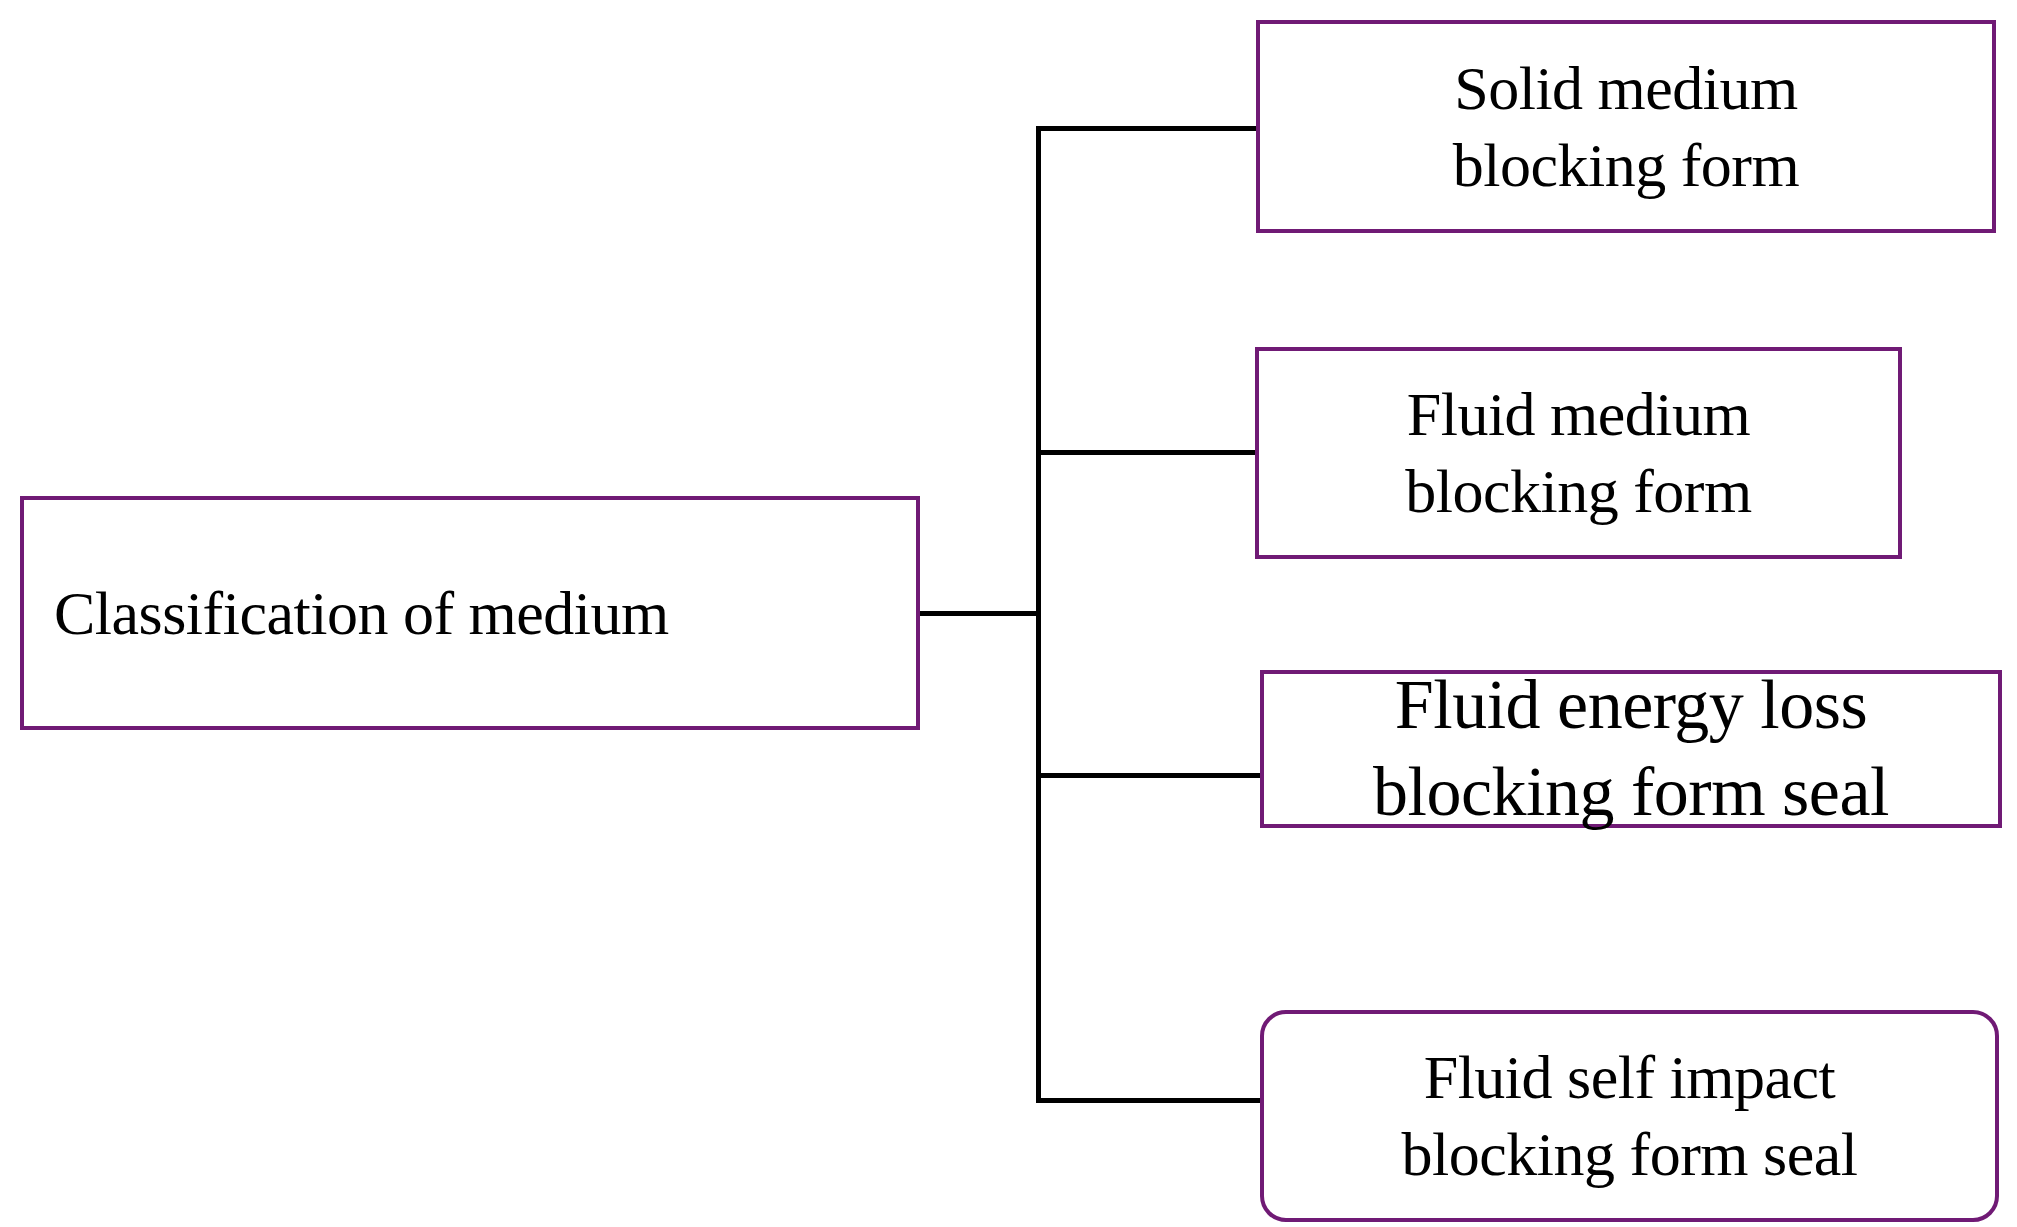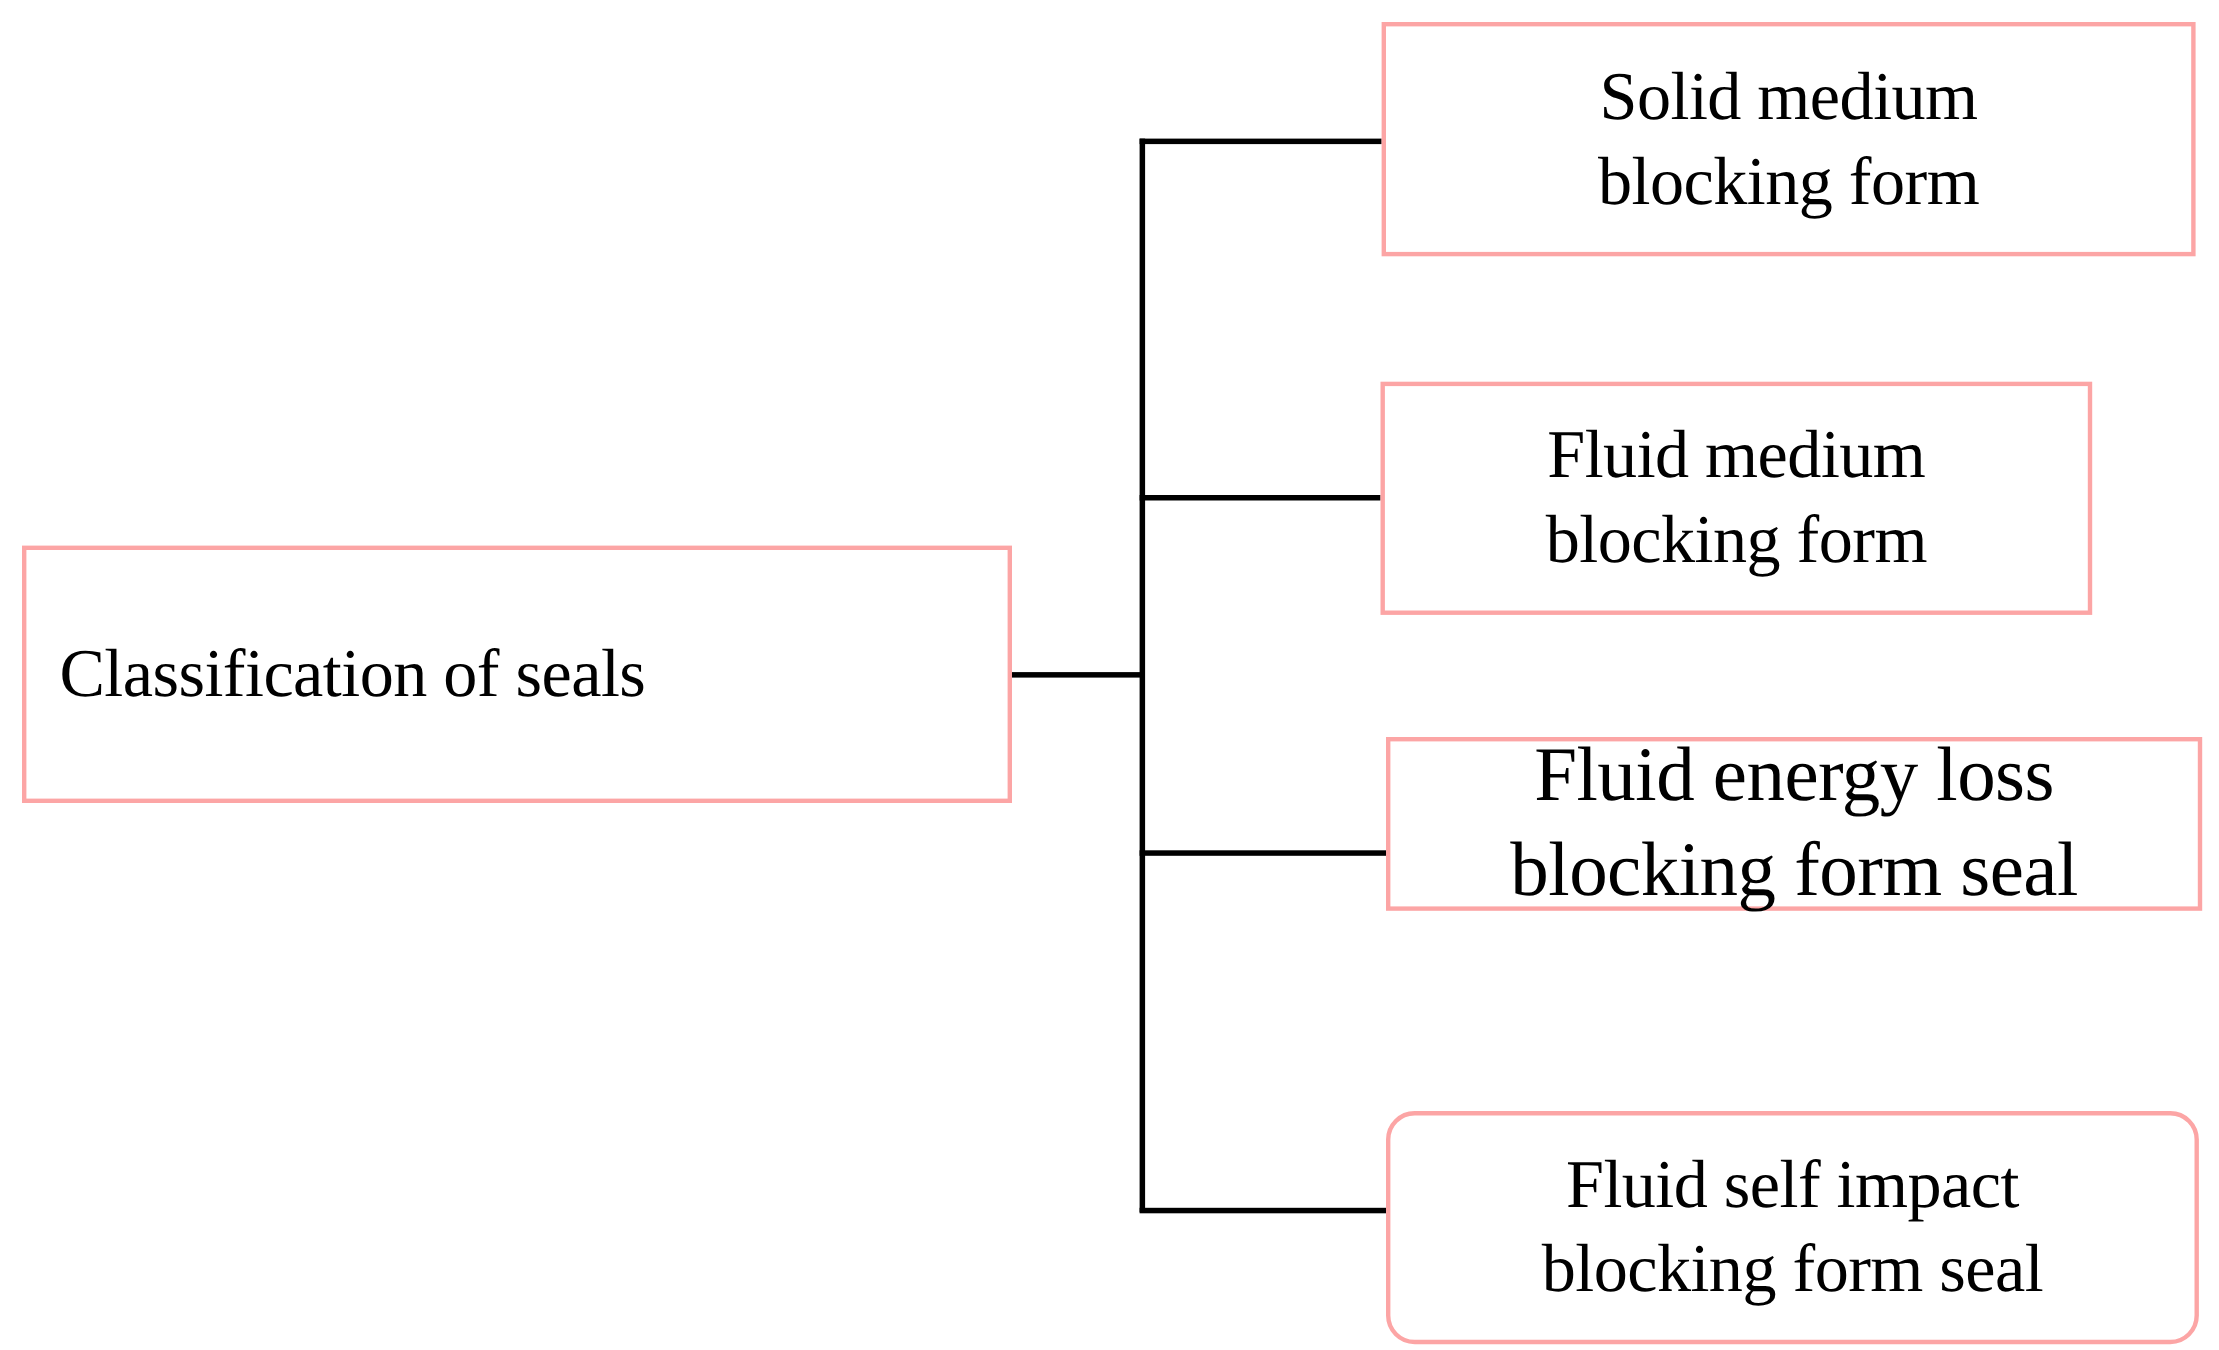--- a/index.html
+++ b/index.html
@@ -11,21 +11,21 @@
     position: relative;
     width: 2017px;
     height: 1227px;
     background: #ffffff;
     overflow: hidden;
     font-family: "Liberation Serif", "DejaVu Serif", serif;
   }
   .node {
     position: absolute;
     box-sizing: border-box;
-    border: 4px solid #fca5a5;
+    border: 4px solid #701a75;
     background: #ffffff;
     display: flex;
     flex-direction: column;
     align-items: center;
     justify-content: center;
     color: #000000;
     line-height: 1.24;
     text-align: center;
     letter-spacing: -0.5px;
   }
@@ -98,21 +98,21 @@
 <div id="canvas">
 
   <div class="conn h" id="conn-root-stub"></div>
   <div class="conn v" id="conn-trunk"></div>
   <div class="conn h" id="conn-leaf-0"></div>
   <div class="conn h" id="conn-leaf-1"></div>
   <div class="conn h" id="conn-leaf-2"></div>
   <div class="conn h" id="conn-leaf-3"></div>
 
   <div class="node" id="node-root">
-    <span class="line">Classification of seals</span>
+    <span class="line">Classification of medium</span>
   </div>
 
   <div class="node" id="node-leaf-0">
     <span class="line">Solid medium</span>
     <span class="line">blocking form</span>
   </div>
 
   <div class="node" id="node-leaf-1">
     <span class="line">Fluid medium</span>
     <span class="line">blocking form</span>

